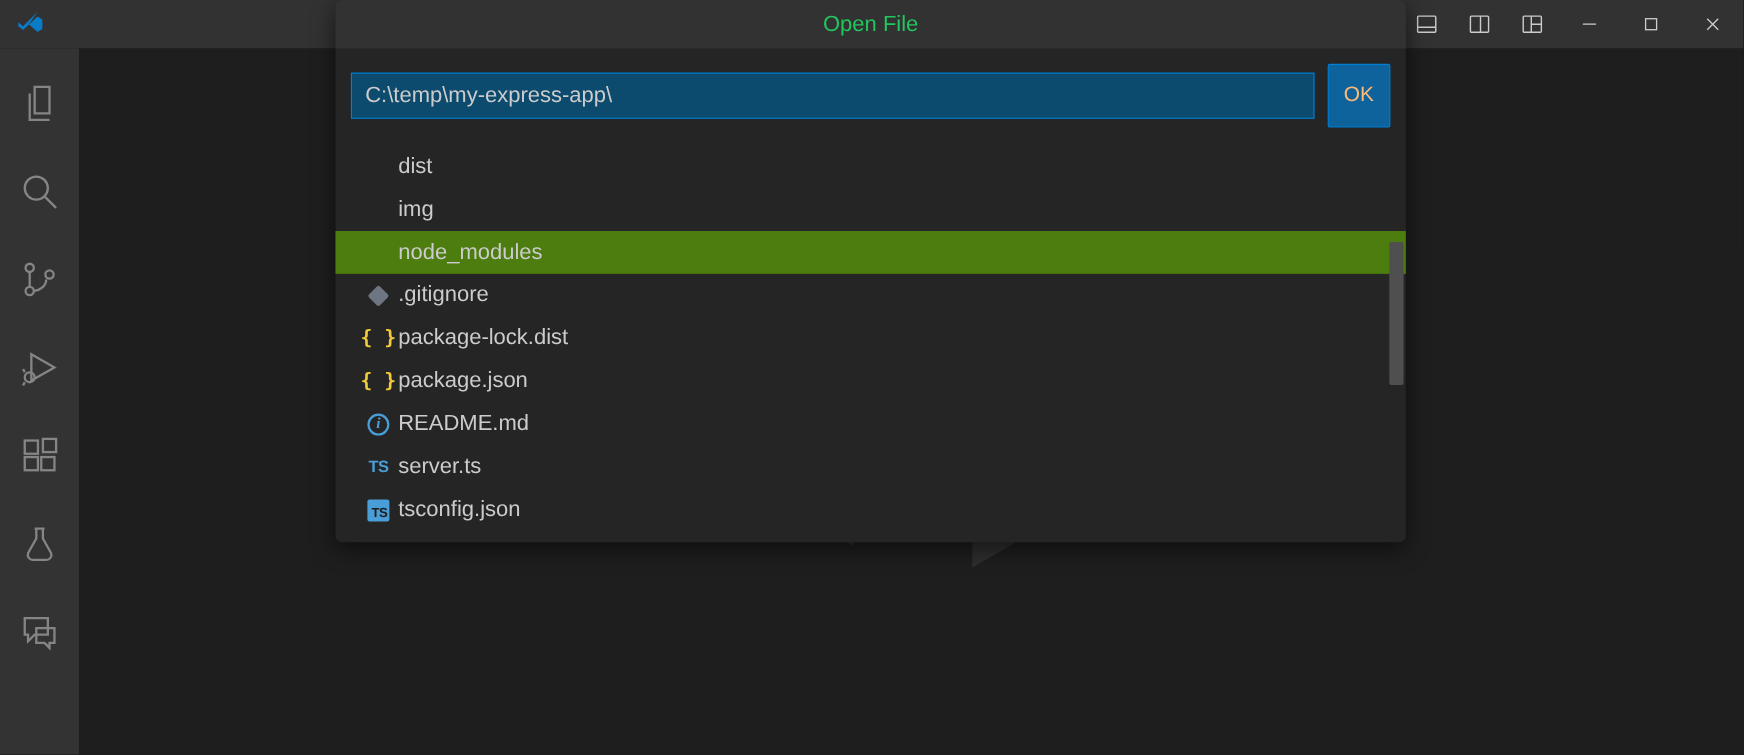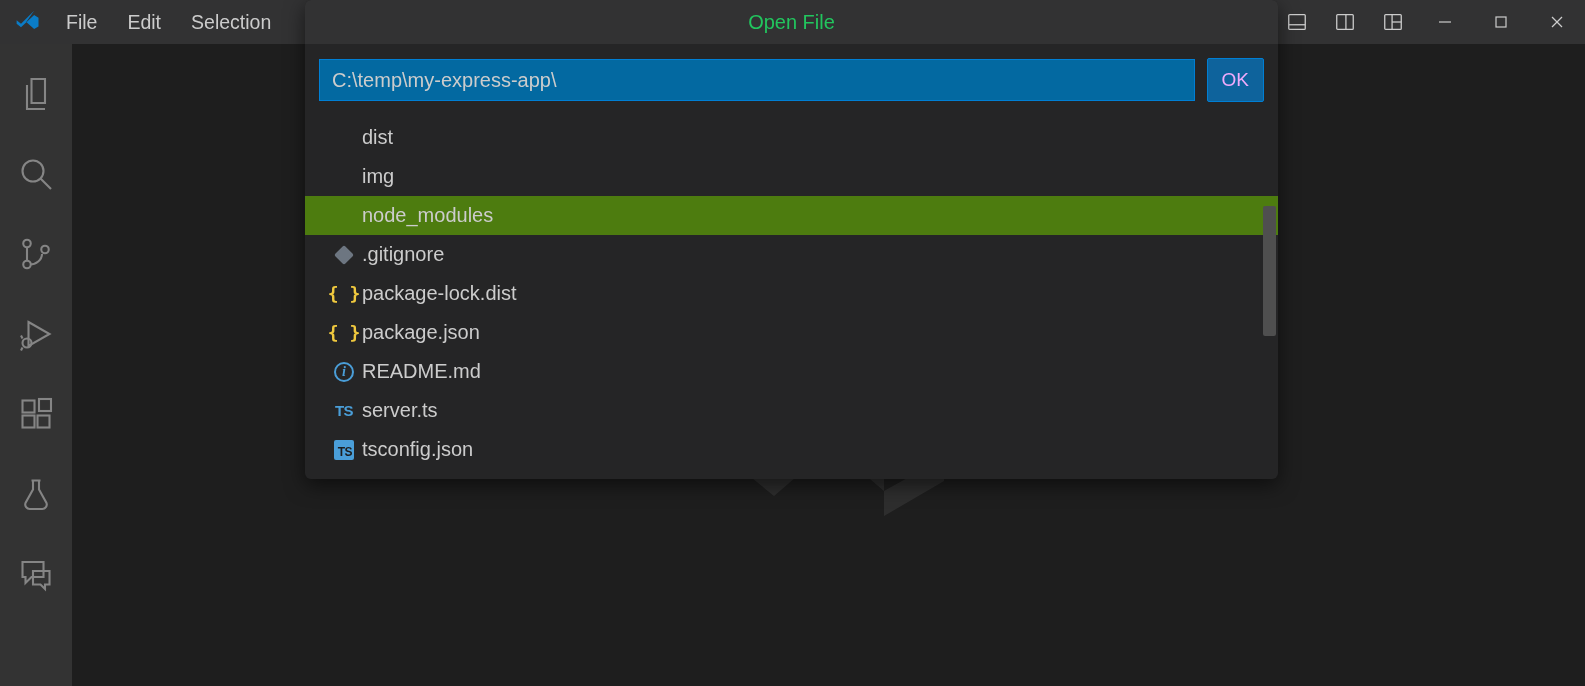--- a/index.html
+++ b/index.html
@@ -150,34 +150,34 @@
   }
   .quick-row {
     display: flex;
     align-items: center;
     padding: 14px 14px 12px 14px;
     gap: 12px;
   }
   .quick-text {
     flex: 1;
     height: 42px;
-    background: #0369a1;
+    background: #0c4a6e;
     border: 1px solid #007fd4;
     color: #cccccc;
     font-size: 20px;
     padding: 0 12px;
     font-family: inherit;
     outline: none;
   }
   .ok-btn {
-    height: 44px;
+    height: 58px;
     padding: 0 14px;
     background: #0e639c;
     border: 1px solid #007fd4;
-    color: #f0abfc;
+    color: #fdba74;
     font-size: 19px;
     font-family: inherit;
     border-radius: 2px;
     cursor: pointer;
   }
   .quick-list {
     padding: 4px 0 10px 0;
     position: relative;
   }
   .quick-item {
@@ -233,31 +233,20 @@
 </head>
 <body>
 
 <div class="app">
 
   <div class="titlebar">
     <div class="logo">
       <svg viewBox="0 0 32 32">
           <path d="M23 3 L8 18 L3 14 L3 18 L8 22 L23 8 L28 11 L28 21 L23 24 L14 16" fill="#0a7cc7"></path>
         </svg>
-    </div>
-    <div class="menu-items">
-      <div class="menu-item">
-          <span>File</span>
-        </div>
-      <div class="menu-item">
-          <span>Edit</span>
-        </div>
-      <div class="menu-item">
-          <span>Selection</span>
-        </div>
     </div>
 
     <div class="title-right">
       <div class="title-icon">
         <svg viewBox="0 0 24 24">
             <rect x="3" y="4" width="18" height="16" rx="1"></rect>
             <line x1="3" y1="15" x2="21" y2="15"></line>
           </svg>
       </div>
       <div class="title-icon">

